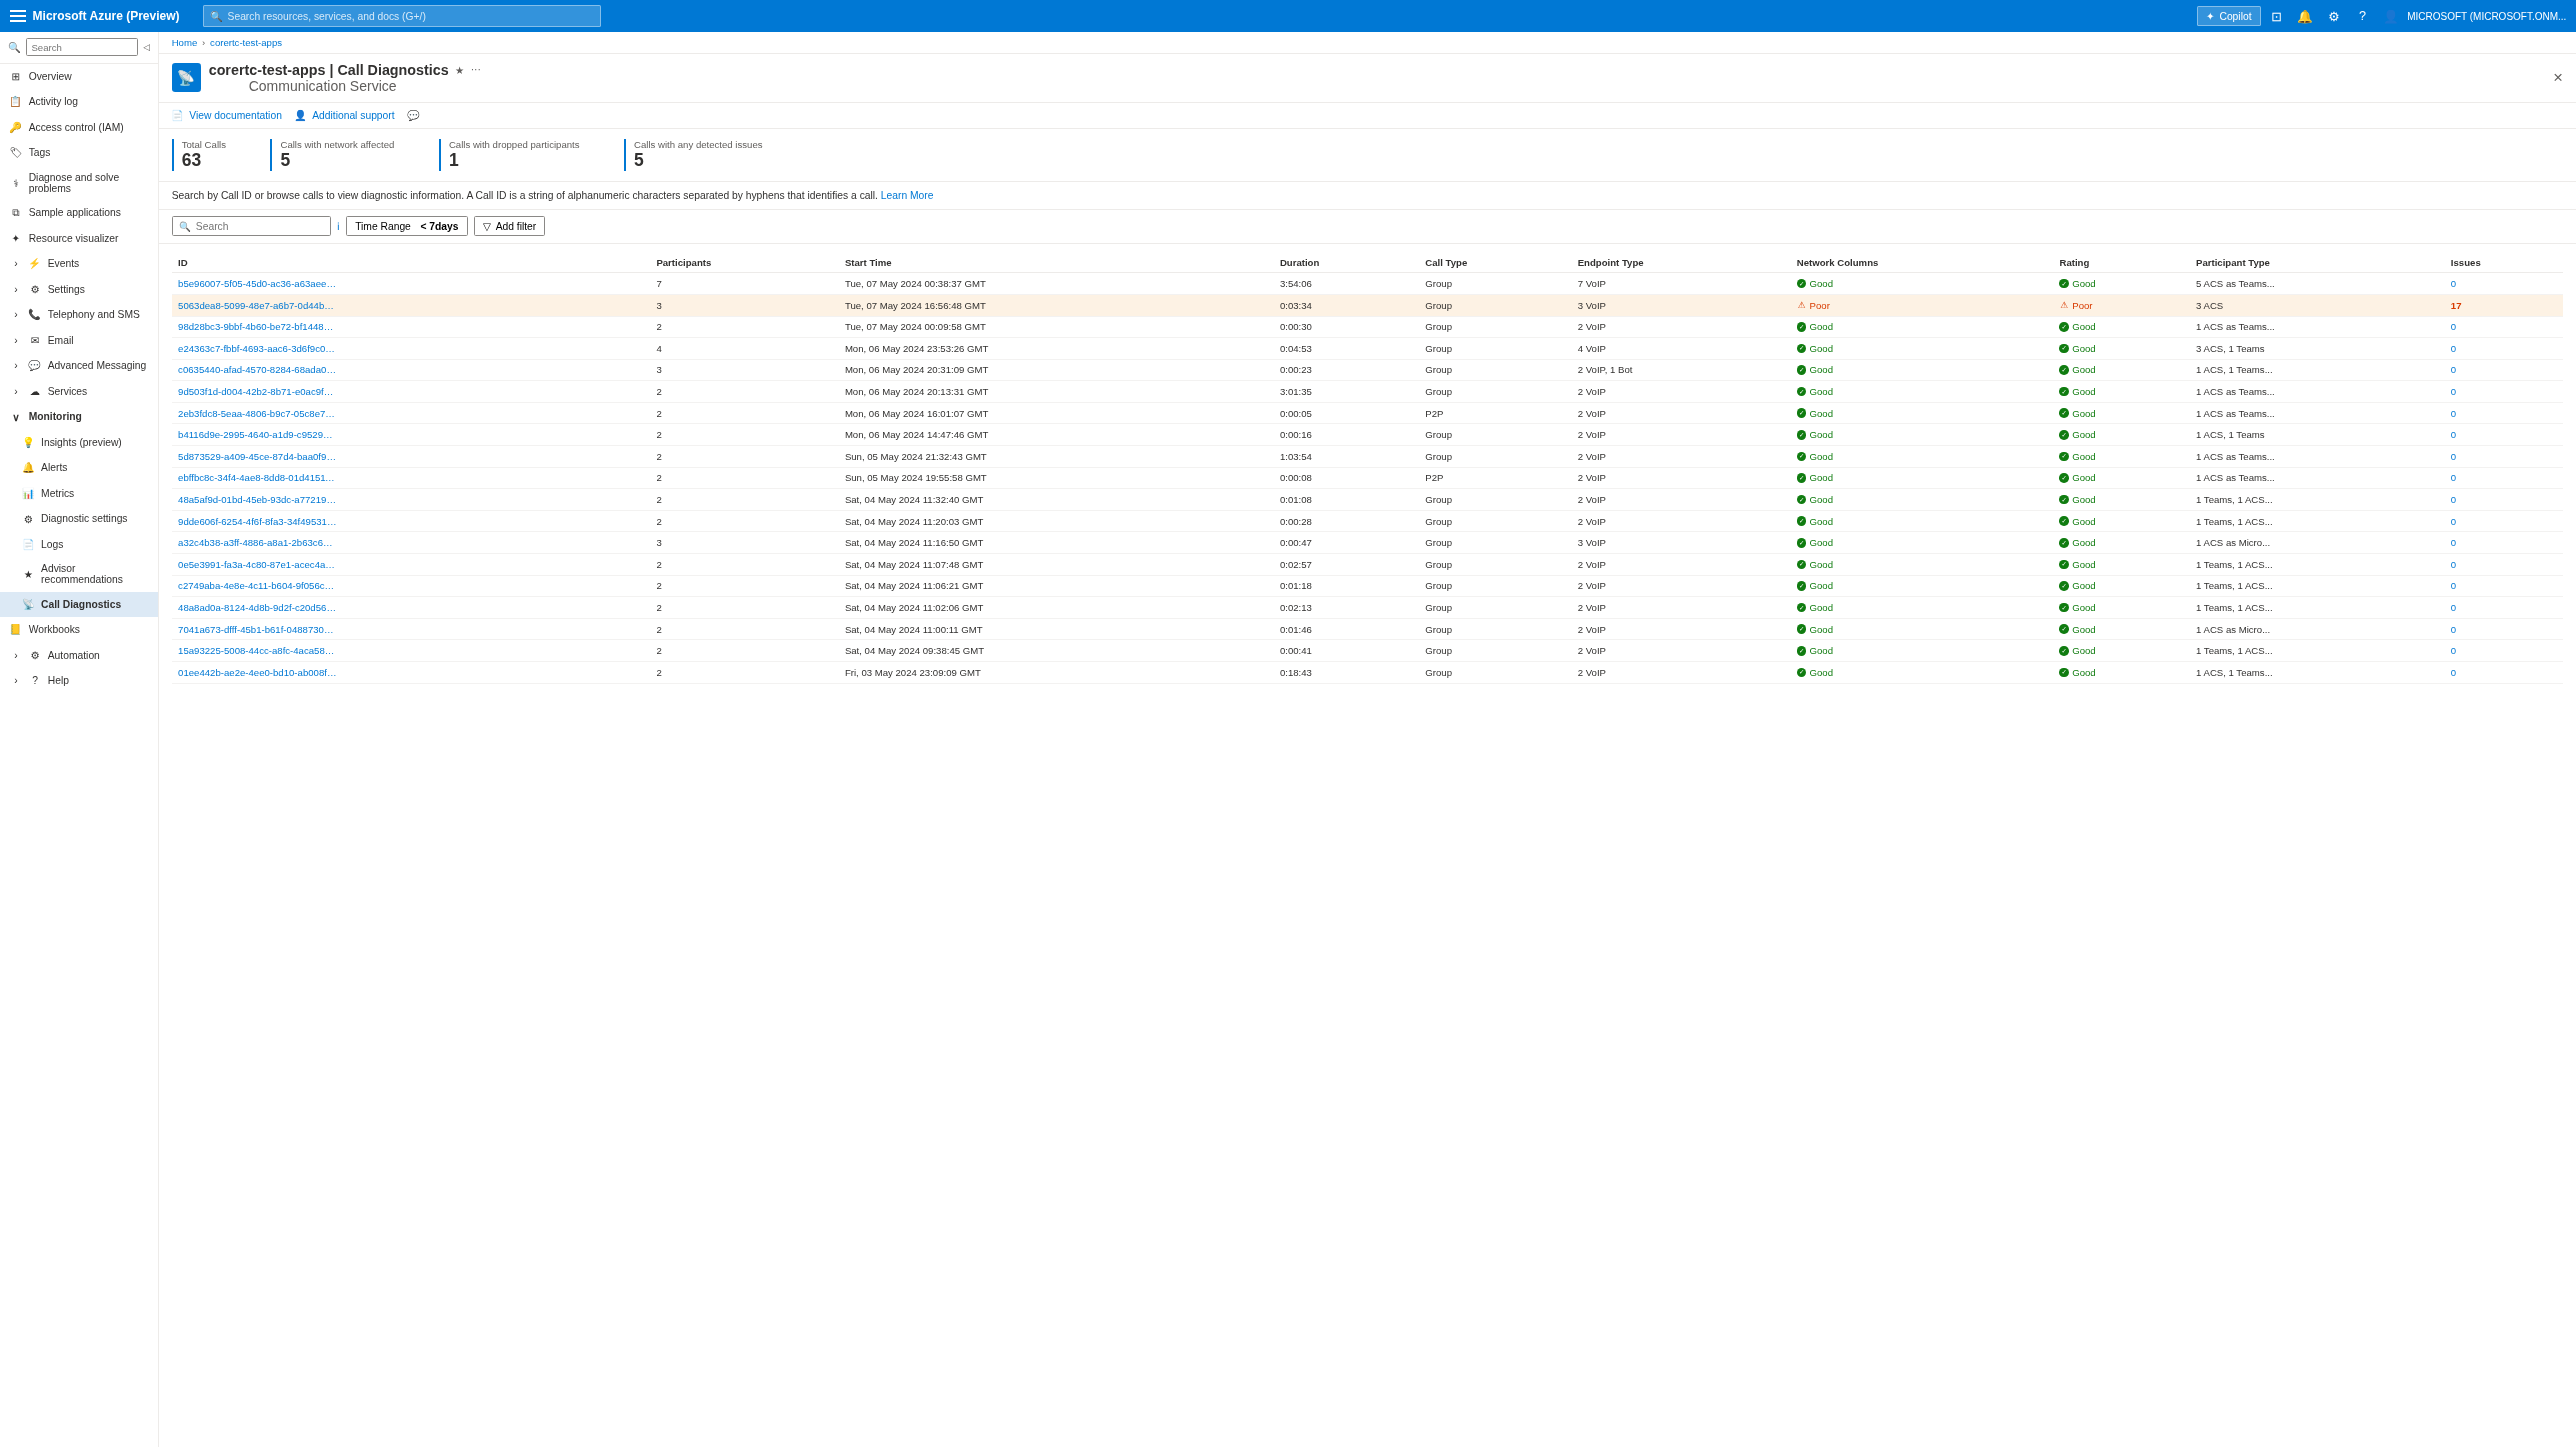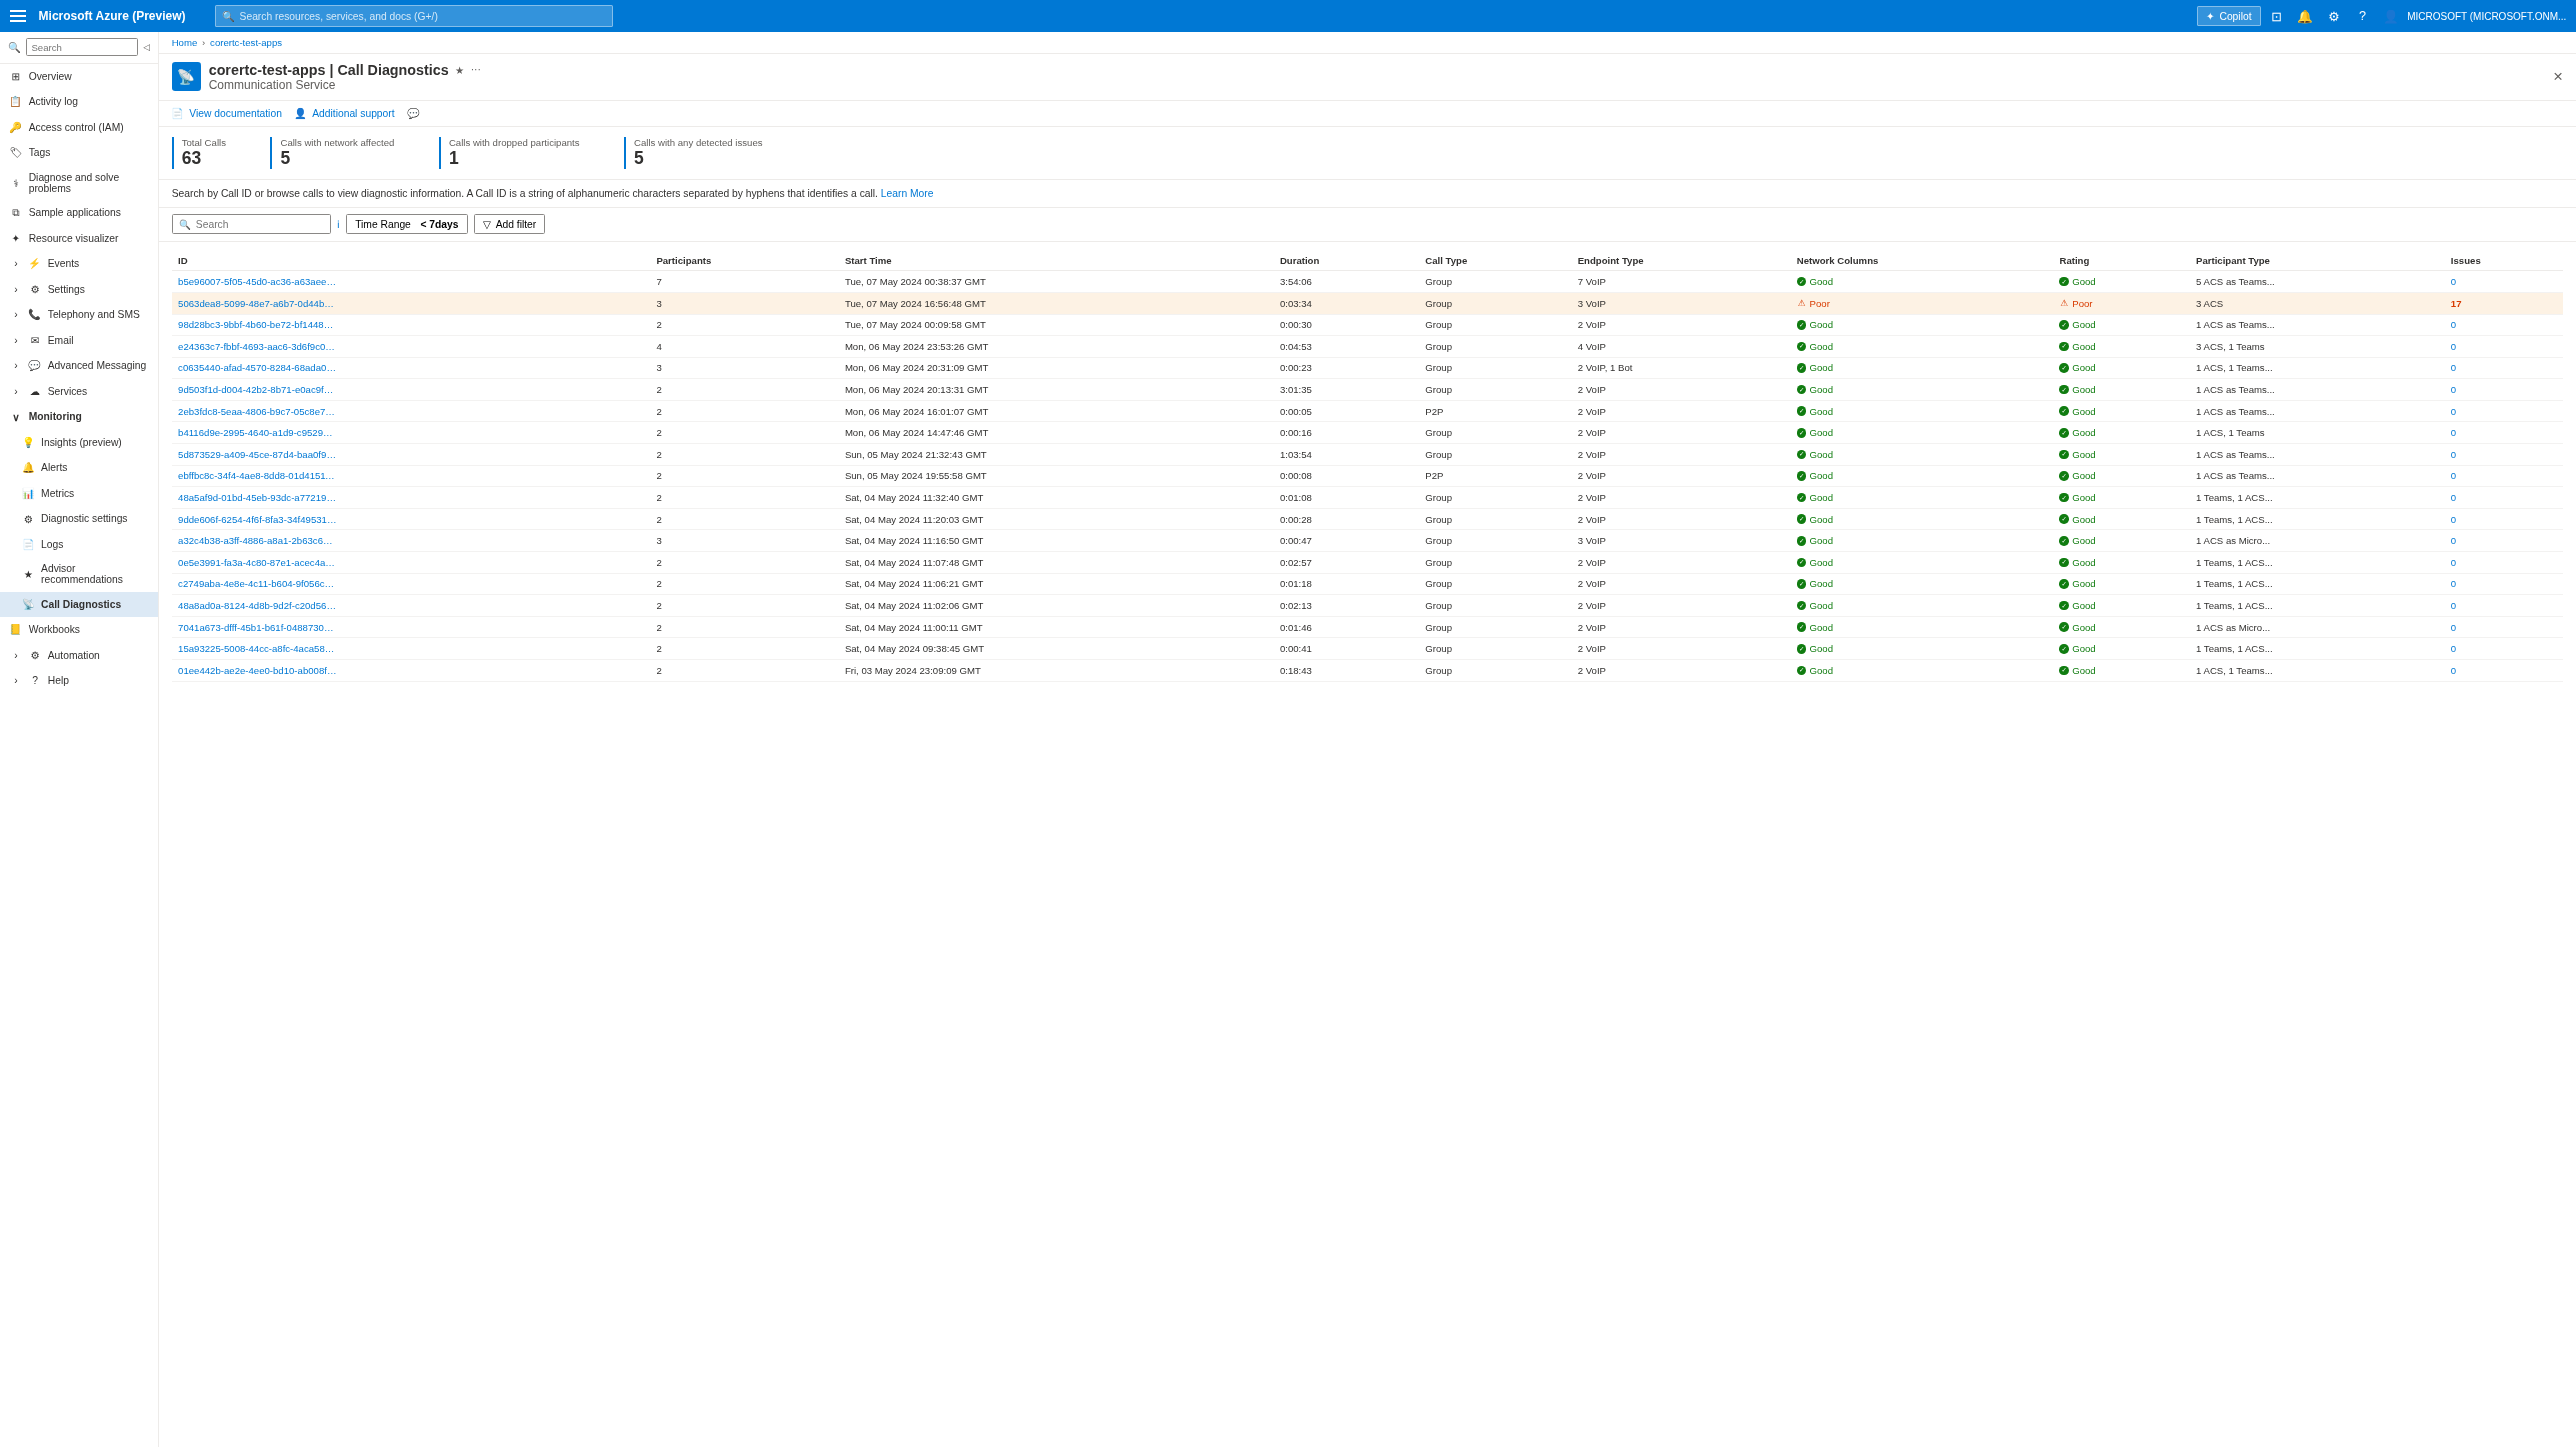--- a/index.html
+++ b/index.html
@@ -5,21 +5,21 @@
     * { box-sizing: border-box; margin: 0; padding: 0; }
     body { font-family: 'Segoe UI', sans-serif; font-size: 10.3px; background: #f3f2f1; color: #323130; }
     
     
     .top-nav {
       height: 32px;
       background: #0078d4;
       display: flex;
       align-items: center;
       padding: 0 9.6px;
-      gap: 13px;
+      gap: 7px;
       color: white;
     }
     .top-nav-hamburger {
       width: 16px; height: 16px; cursor: pointer;
       display: flex; flex-direction: column; justify-content: center; gap: 3.2px;
     }
     .top-nav-hamburger span { display: block; height: 1.6px; background: white; }
     .top-nav-logo { font-size: 12px; font-weight: 600; white-space: nowrap; }
     .top-nav-search {
       flex: 1; max-width: 398px; margin: 0 16px;
@@ -89,21 +89,21 @@
     .page-header {
       padding: 8px 12.7px;
       display: flex; align-items: center; gap: 8px;
       border-bottom: 0.8px solid #edebe9;
     }
     .page-header-icon {
       width: 29px; height: 29px; background: #0078d4; border-radius: 3.2px;
       display: flex; align-items: center; justify-content: center; color: white; font-size: 14.3px;
     }
     .page-header-title { font-size: 14.3px; font-weight: 600; }
-    .page-header-subtitle { font-size: 12px; color: #605e5c; }
+    .page-header-subtitle { font-size: 14px; color: #605e5c; margin-left: 40px; }
     .page-header-actions { margin-left: auto; display: flex; gap: 6.4px; align-items: center; }
     .page-header-close { cursor: pointer; font-size: 12.7px; color: #605e5c; }
 
     
     .toolbar {
       padding: 6.4px 12.7px;
       display: flex; align-items: center; gap: 12.7px;
       border-bottom: 0.8px solid #edebe9;
     }
     .toolbar-btn {

